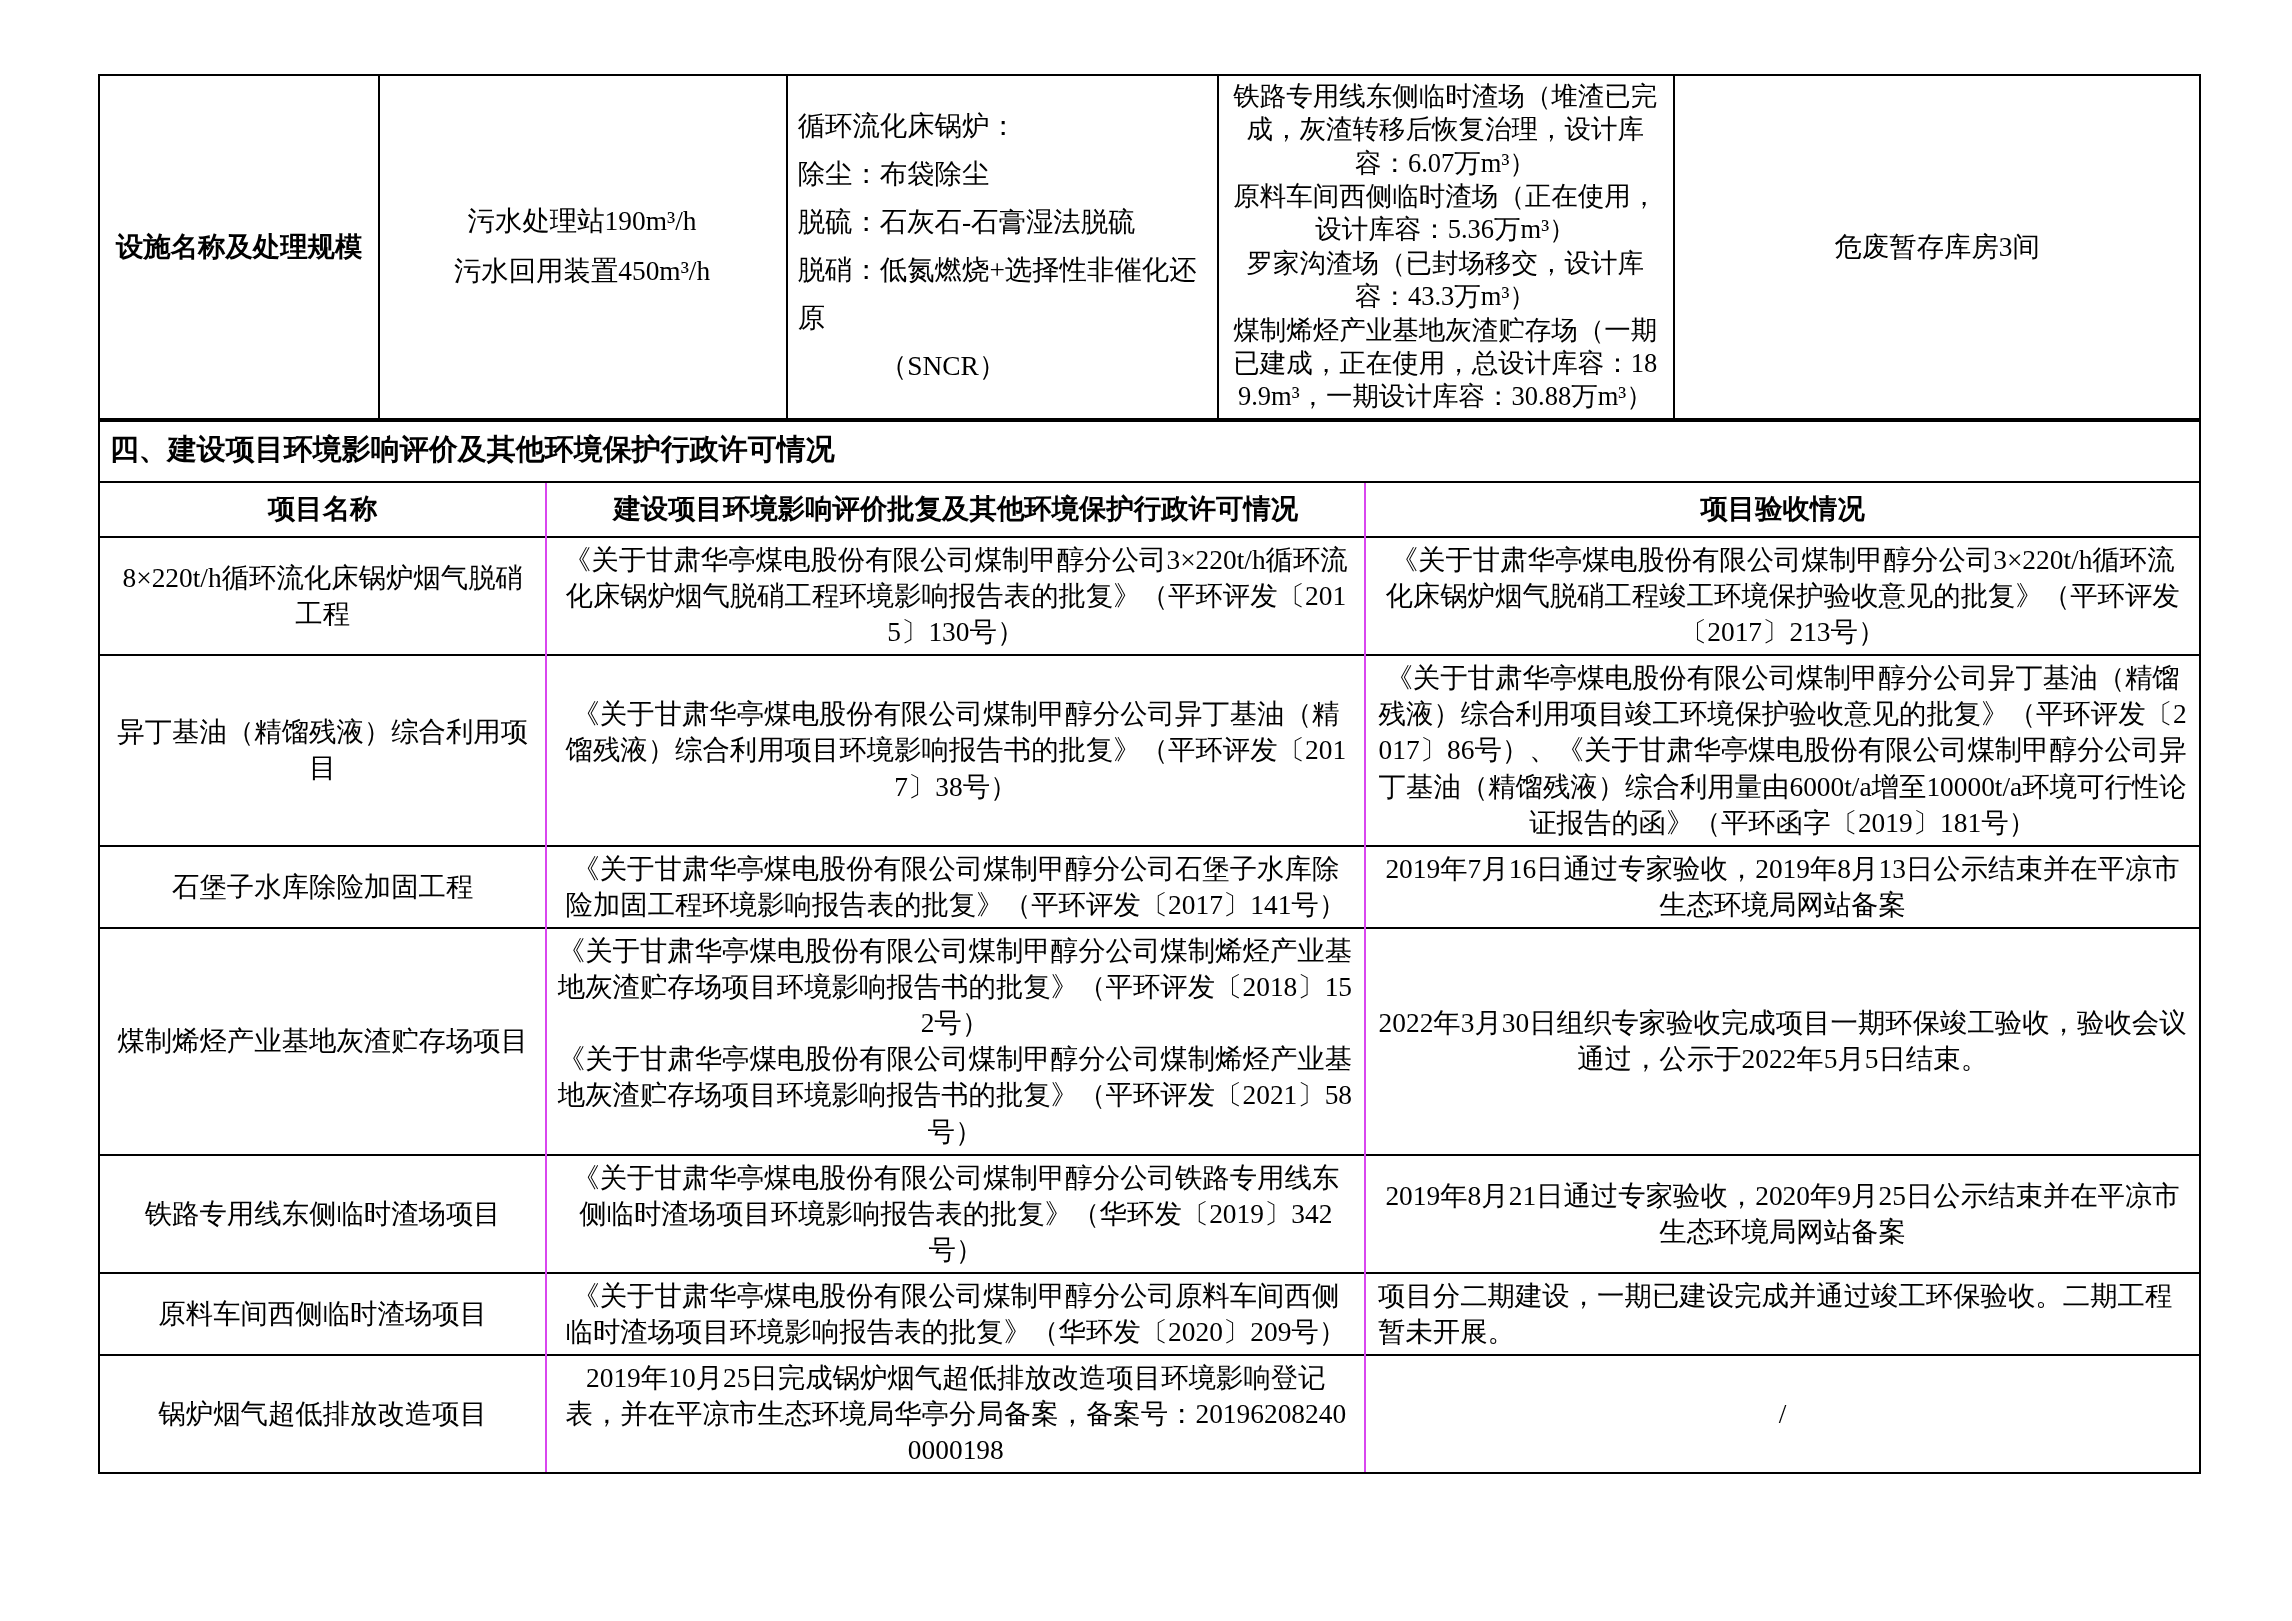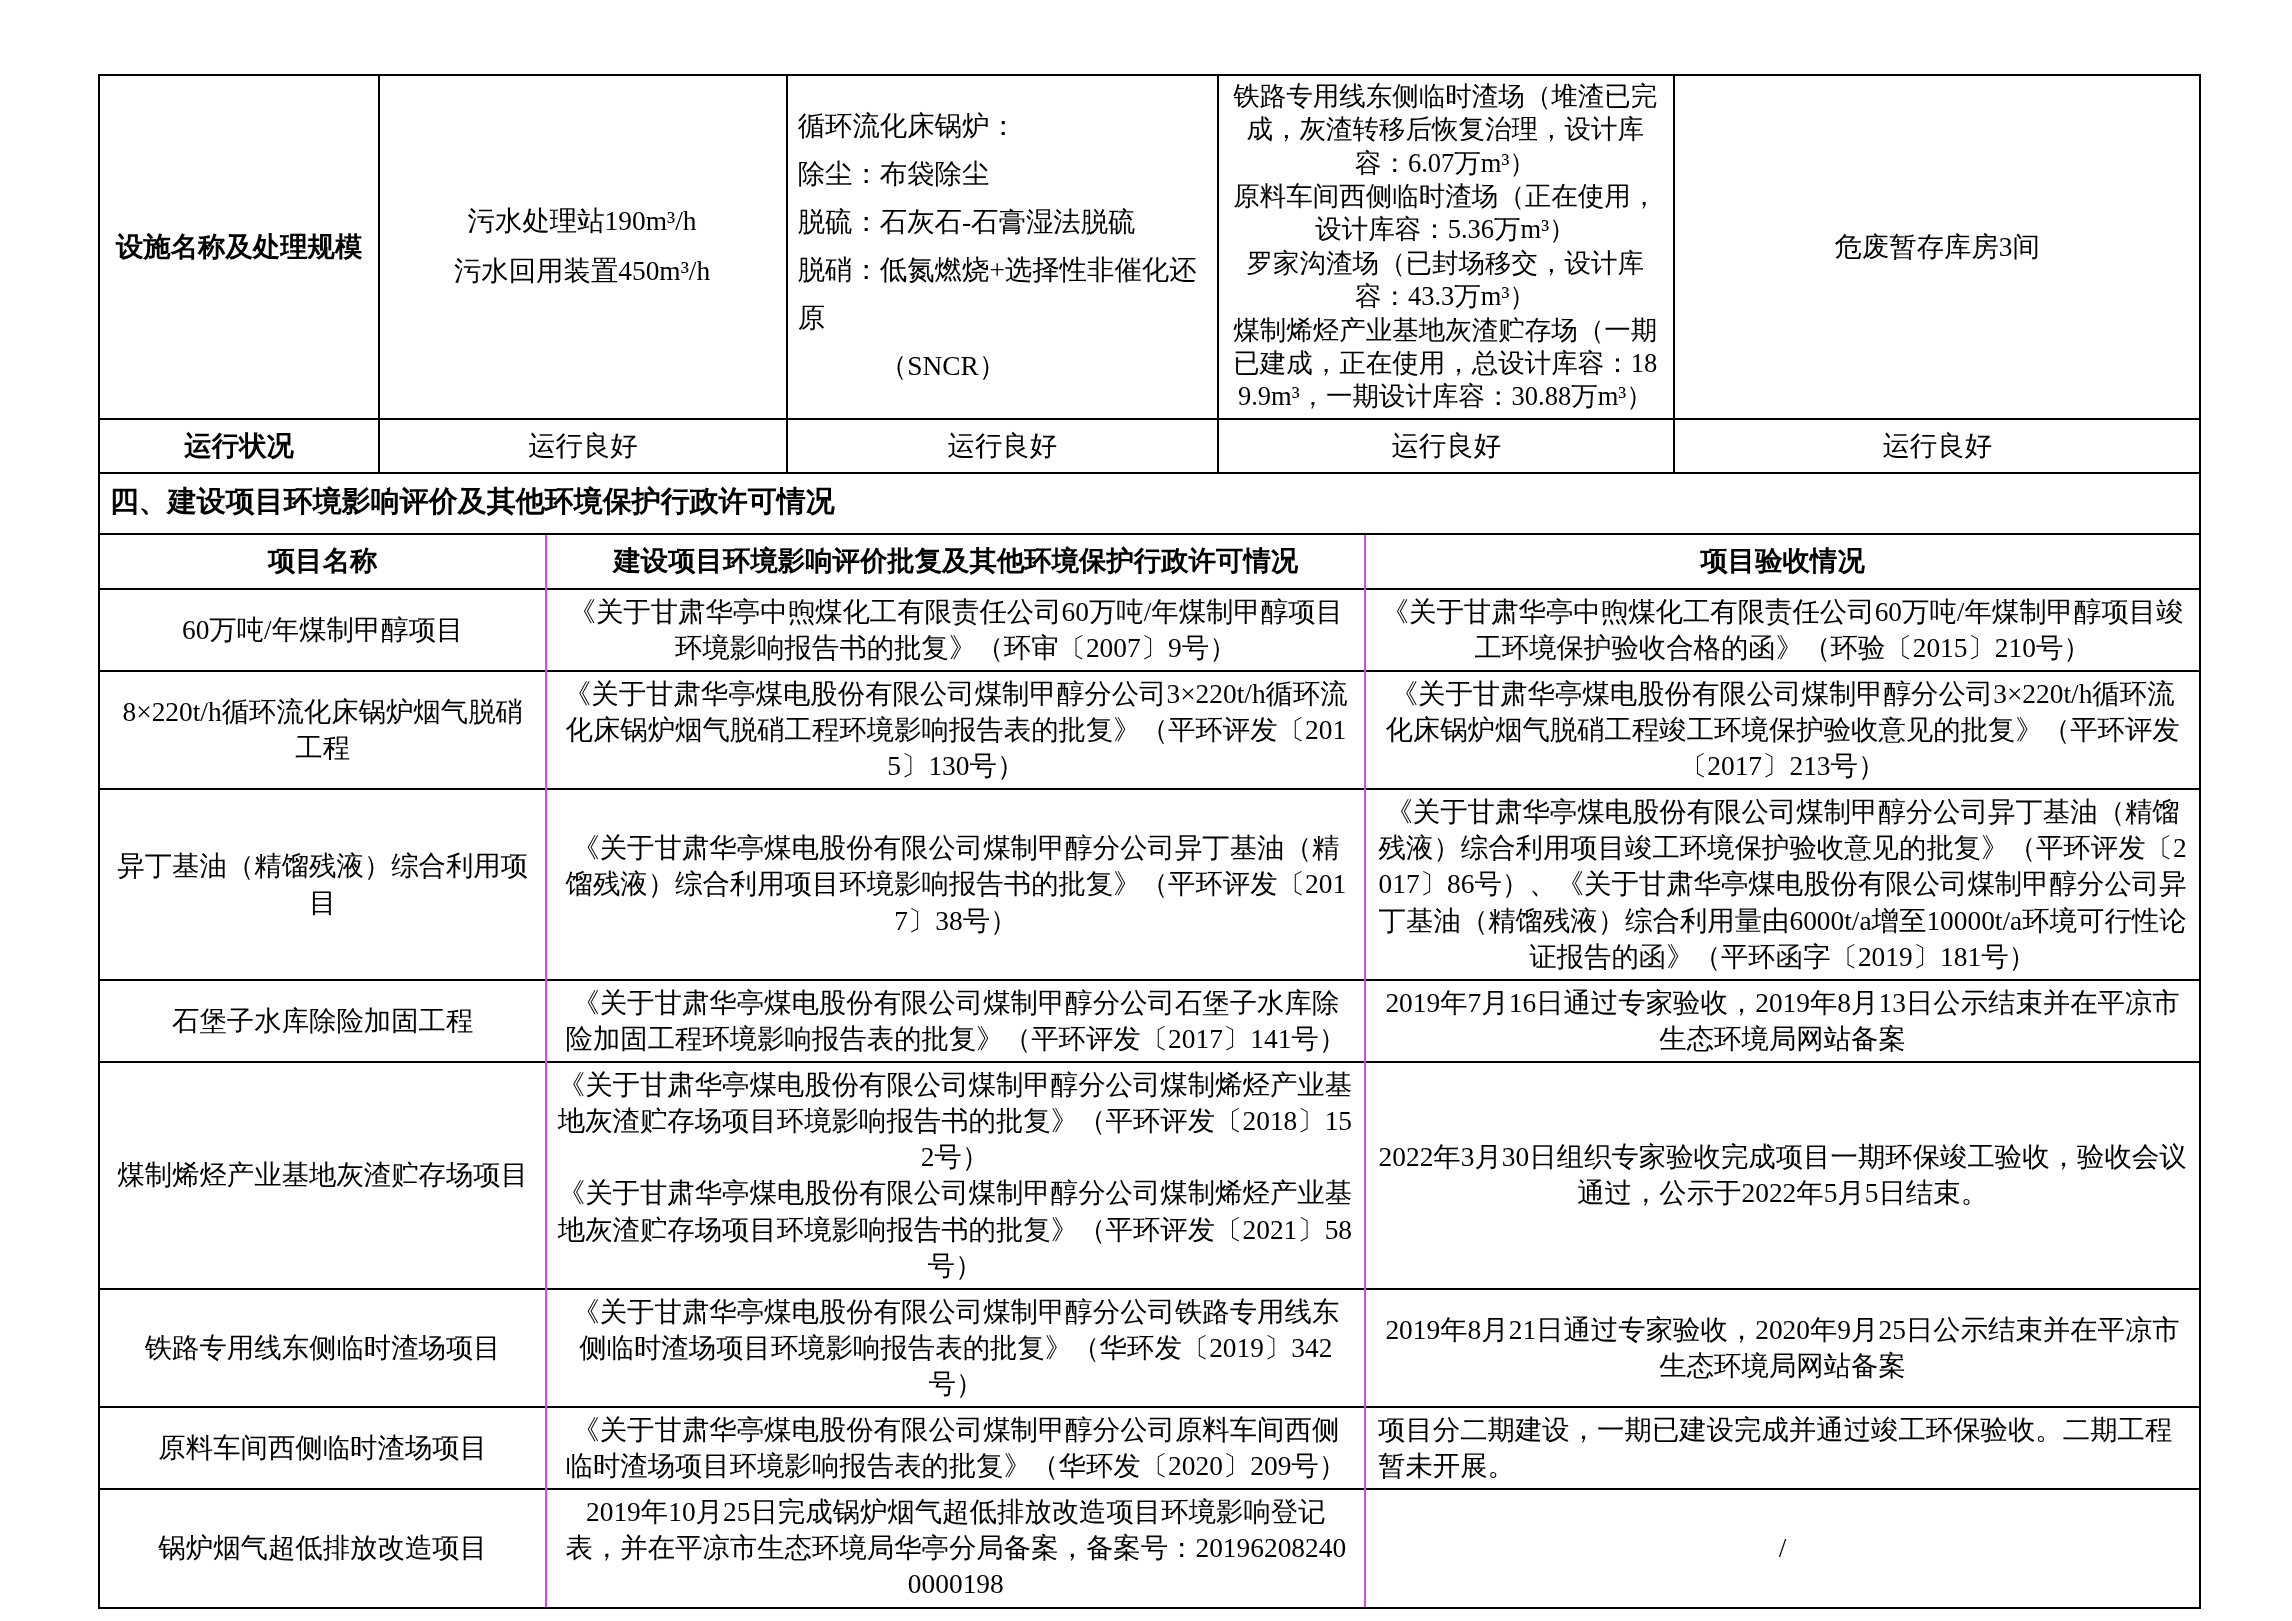--- a/index.html
+++ b/index.html
@@ -72,48 +72,36 @@
 除尘：布袋除尘
 脱硫：石灰石-石膏湿法脱硫
 脱硝：低氮燃烧+选择性非催化还原
 　　　（SNCR）</td>
         <td class="pre tight">铁路专用线东侧临时渣场（堆渣已完成，灰渣转移后恢复治理，设计库容：6.07万m³）
 原料车间西侧临时渣场（正在使用，设计库容：5.36万m³）
 罗家沟渣场（已封场移交，设计库容：43.3万m³）
 煤制烯烃产业基地灰渣贮存场（一期已建成，正在使用，总设计库容：189.9m³，一期设计库容：30.88万m³）</td>
         <td>危废暂存库房3间</td>
       </tr>
-      <tr class="row-status">
-        <td class="col-head">运行状况</td>
-        <td>运行良好</td>
-        <td>运行良好</td>
-        <td>运行良好</td>
-        <td>运行良好</td>
-      </tr>
     </tbody>
       </table>
 
     <div class="section-bar section4-bar">四、建设项目环境影响评价及其他环境保护行政许可情况</div>
 
     <table class="project-table">
       <colgroup>
         <col style="width:446px">
           <col style="width:818px">
           <col style="width:833px">
       </colgroup>
       <tbody>
           <tr class="hdr">
         <td>项目名称</td>
         <td>建设项目环境影响评价批复及其他环境保护行政许可情况</td>
         <td>项目验收情况</td>
-      </tr>
-      <tr class="pr1">
-        <td>60万吨/年煤制甲醇项目</td>
-        <td>《关于甘肃华亭中煦煤化工有限责任公司60万吨/年煤制甲醇项目环境影响报告书的批复》（环审〔2007〕9号）</td>
-        <td>《关于甘肃华亭中煦煤化工有限责任公司60万吨/年煤制甲醇项目竣工环境保护验收合格的函》（环验〔2015〕210号）</td>
       </tr>
       <tr class="pr2">
         <td>8×220t/h循环流化床锅炉烟气脱硝工程</td>
         <td>《关于甘肃华亭煤电股份有限公司煤制甲醇分公司3×220t/h循环流化床锅炉烟气脱硝工程环境影响报告表的批复》（平环评发〔2015〕130号）</td>
         <td>《关于甘肃华亭煤电股份有限公司煤制甲醇分公司3×220t/h循环流化床锅炉烟气脱硝工程竣工环境保护验收意见的批复》（平环评发〔2017〕213号）</td>
       </tr>
       <tr class="pr3">
         <td>异丁基油（精馏残液）综合利用项目</td>
         <td>《关于甘肃华亭煤电股份有限公司煤制甲醇分公司异丁基油（精馏残液）综合利用项目环境影响报告书的批复》（平环评发〔2017〕38号）</td>
         <td>《关于甘肃华亭煤电股份有限公司煤制甲醇分公司异丁基油（精馏残液）综合利用项目竣工环境保护验收意见的批复》（平环评发〔2017〕86号）、《关于甘肃华亭煤电股份有限公司煤制甲醇分公司异丁基油（精馏残液）综合利用量由6000t/a增至10000t/a环境可行性论证报告的函》（平环函字〔2019〕181号）</td>

